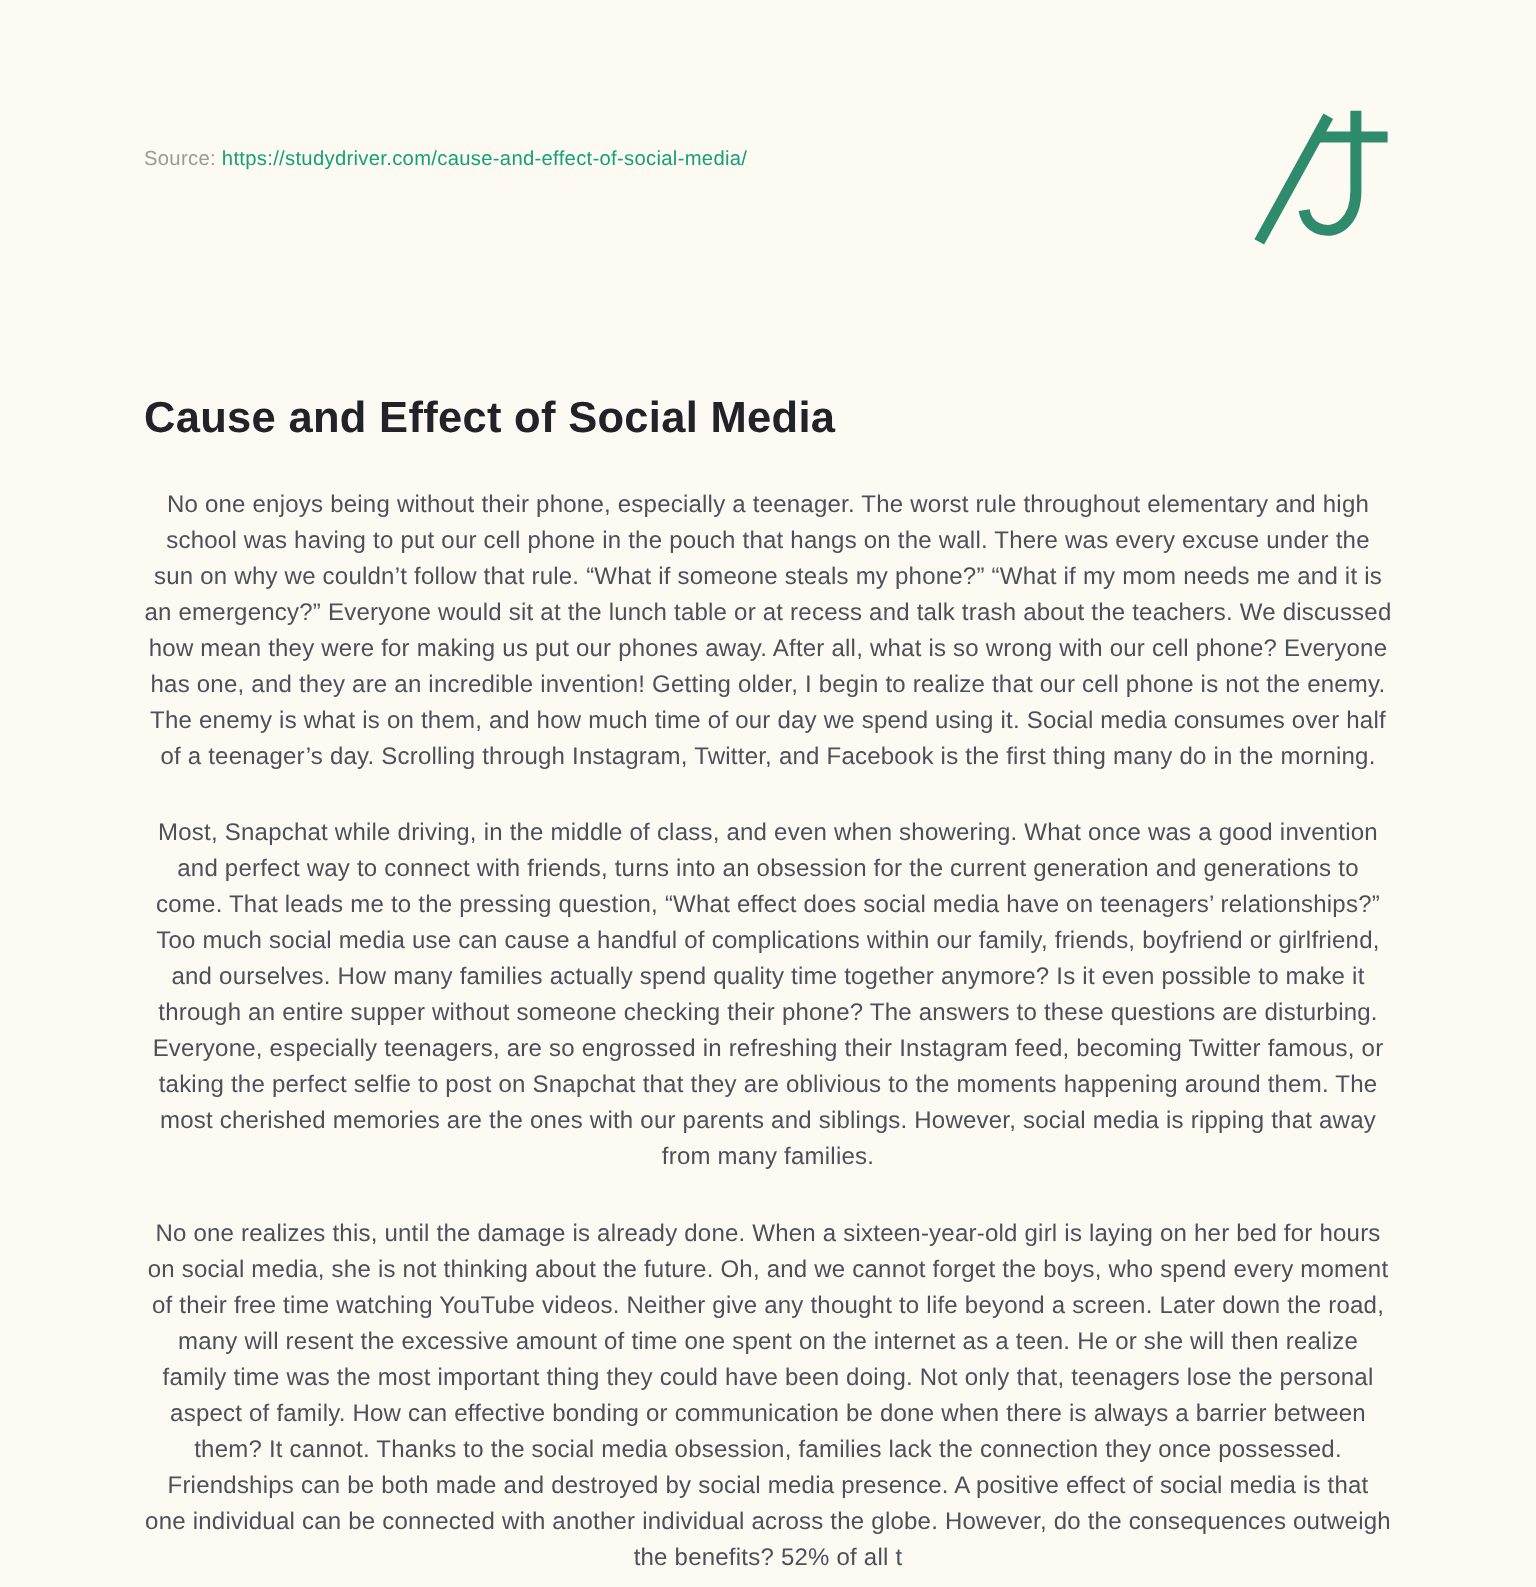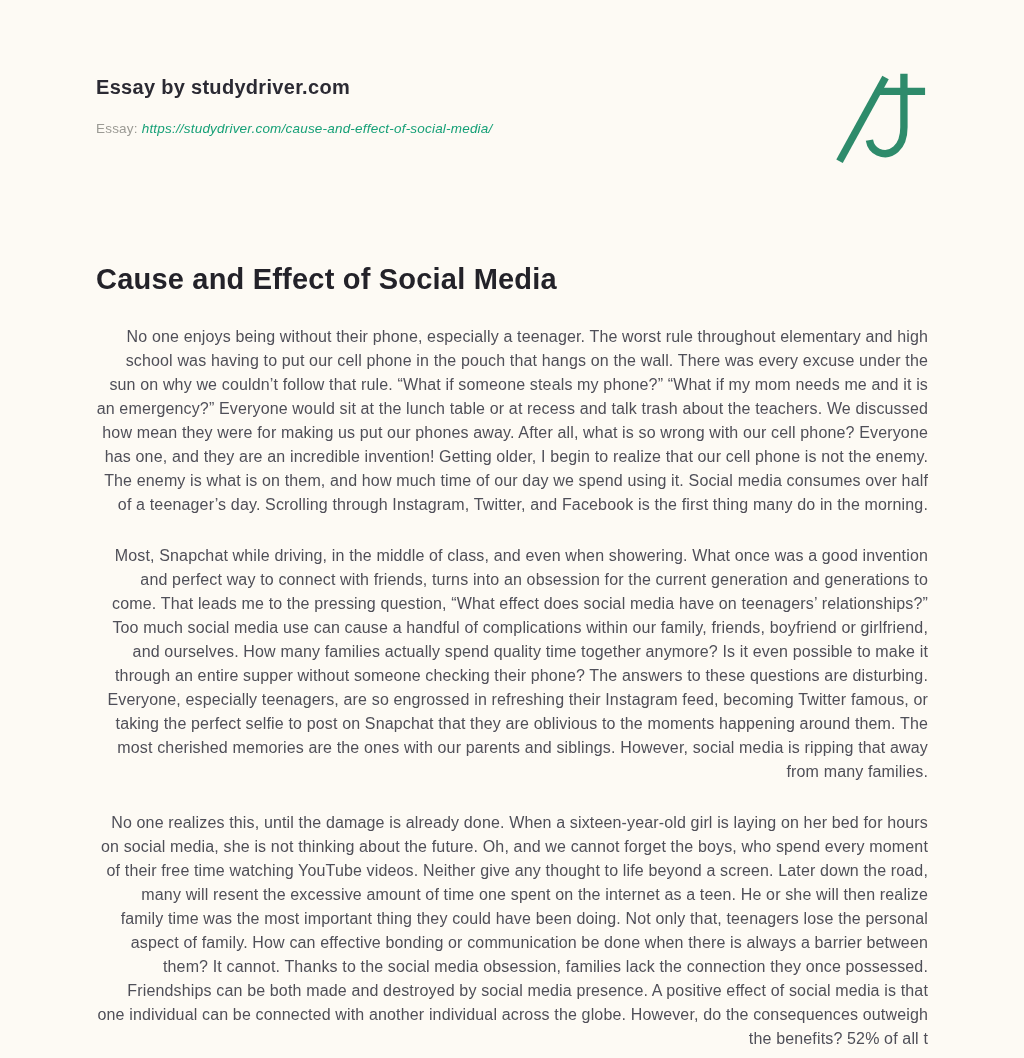--- a/index.html
+++ b/index.html
@@ -33,21 +33,20 @@
   .source-line {
     margin-top: 22px;
     font-size: 13.5px;
     color: #9b9a94;
     letter-spacing: 0.2px;
   }
   .source-line a {
     color: #16a077;
     text-decoration: none;
     cursor: pointer;
-    font-style: italic;
   }
   .logo {
     width: 96px;
     height: 92px;
     margin-top: -4px;
     flex-shrink: 0;
   }
   .logo svg { width: 100%; height: 100%; display: block; }
   .essay-title {
     margin-top: 99px;
@@ -55,34 +54,33 @@
     font-weight: 700;
     color: #232229;
     letter-spacing: 0.2px;
   }
   .para {
     margin-top: 27px;
     font-size: 16px;
     line-height: 24px;
     color: #4f4f58;
     letter-spacing: 0.15px;
-    text-align: right;
+    text-align: center;
   }
   .para:first-of-type { margin-top: 29px; }
 </style>
 </head>
 <body>
 
 <div class="page">
 
   <div class="header">
     <div class="header-text">
-      <div class="site-title">Essay by studydriver.com</div>
       <div class="source-line">
-        <span>Essay:</span>
+        <span>Source:</span>
         <a href="#">https://studydriver.com/cause-and-effect-of-social-media/</a>
       </div>
     </div>
 
     <div class="logo">
       <svg viewBox="0 0 104 100" fill="none" aria-hidden="true">
         <path d="M8 97 L58 6" stroke="#2e8b6b" stroke-width="8"></path>
         <path d="M78 2 L78 60 C78 82 64 93 50 87 C44.5 84.5 41.5 80 40.5 74" stroke="#2e8b6b" stroke-width="8"></path>
         <path d="M52 21 L101 21" stroke="#2e8b6b" stroke-width="8"></path>
       </svg>

